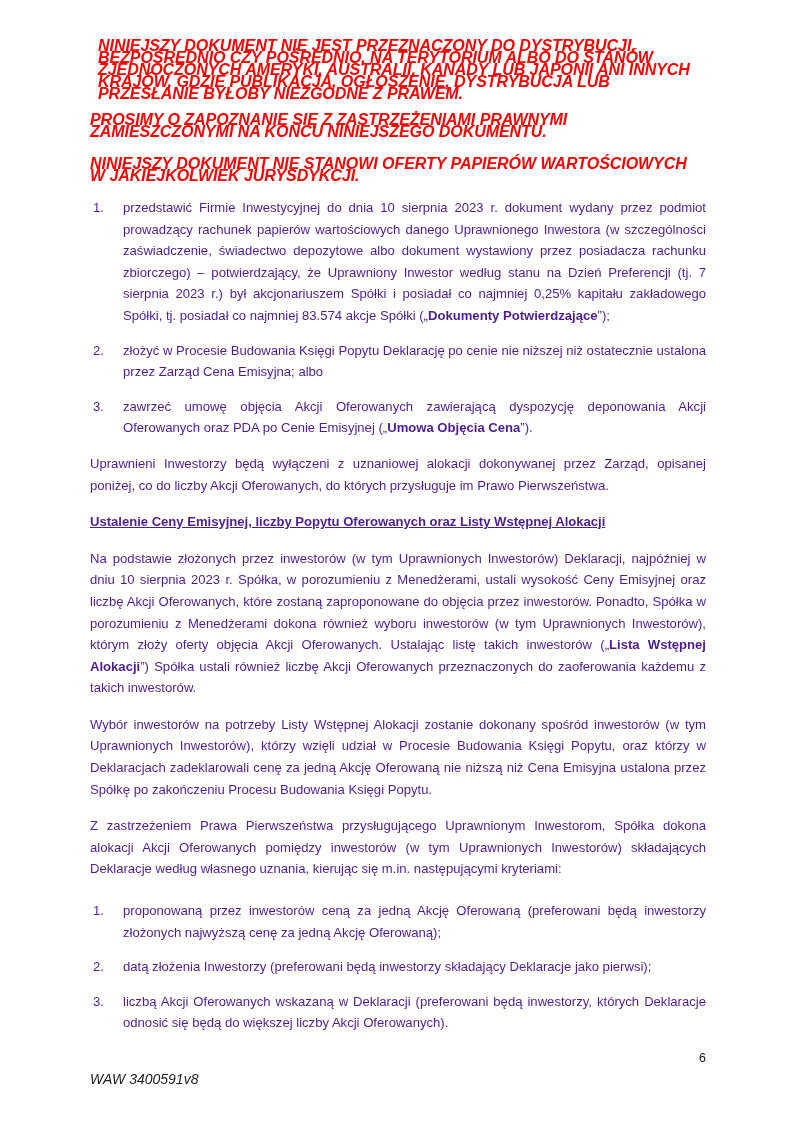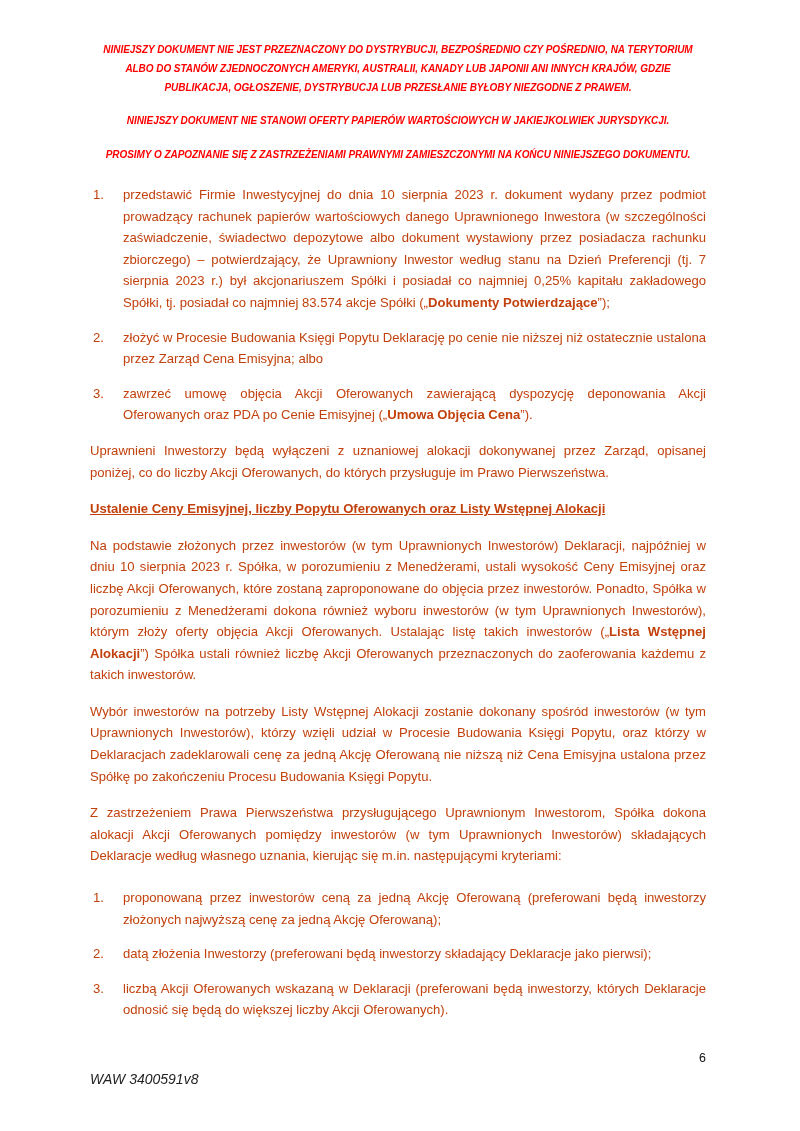--- a/index.html
+++ b/index.html
@@ -17,23 +17,23 @@
     height: 1131px;
     background: #ffffff;
     box-sizing: border-box;
     padding: 40px 94px 0 90px;
     overflow: hidden;
   }
   .disclaimer {
     color: #ff0000;
     font-style: italic;
     font-weight: bold;
-    text-align: center;
-    font-size: 10px;
-    line-height: 19px;
+    text-align: left;
+    font-size: 16px;
+    line-height: 12px;
     letter-spacing: -0.05px;
   }
   .disclaimer-block {
     margin: 0 0 13px 0;
   }
   .disclaimer-block.first {
     padding: 0 8px;
     margin-bottom: 14px;
   }
   .disclaimer-block.second {
@@ -41,21 +41,21 @@
   }
   .disclaimer-block.third {
     margin-bottom: 20px;
   }
 
   .body-text {
     font-size: 13.1px;
     line-height: 21.6px;
     text-align: justify;
     text-justify: inter-word;
-    color: #c2410c;
+    color: #4c1d95;
   }
   p.para {
     margin: 0 0 15px 0;
   }
   p.para.tight {
     margin-bottom: 20px;
   }
 
   ol.numlist {
     list-style: none;
@@ -117,22 +117,22 @@
     color: #111111;
   }
 </style>
 </head>
 <body>
 
 <div class="page">
 
   <div class="disclaimer">
     <div class="disclaimer-block first">NINIEJSZY DOKUMENT NIE JEST PRZEZNACZONY DO DYSTRYBUCJI, BEZPOŚREDNIO CZY POŚREDNIO, NA TERYTORIUM ALBO DO STANÓW ZJEDNOCZONYCH AMERYKI, AUSTRALII, KANADY LUB JAPONII ANI INNYCH KRAJÓW, GDZIE PUBLIKACJA, OGŁOSZENIE, DYSTRYBUCJA LUB PRZESŁANIE BYŁOBY NIEZGODNE Z PRAWEM.</div>
+    <div class="disclaimer-block third">PROSIMY O ZAPOZNANIE SIĘ Z ZASTRZEŻENIAMI PRAWNYMI ZAMIESZCZONYMI NA KOŃCU NINIEJSZEGO DOKUMENTU.</div>
     <div class="disclaimer-block second">NINIEJSZY DOKUMENT NIE STANOWI OFERTY PAPIERÓW WARTOŚCIOWYCH W JAKIEJKOLWIEK JURYSDYKCJI.</div>
-    <div class="disclaimer-block third">PROSIMY O ZAPOZNANIE SIĘ Z ZASTRZEŻENIAMI PRAWNYMI ZAMIESZCZONYMI NA KOŃCU NINIEJSZEGO DOKUMENTU.</div>
   </div>
 
   <div class="body-text">
 
     <ol class="numlist">
       <li><span>przedstawić Firmie Inwestycyjnej do dnia 10 sierpnia 2023 r. dokument wydany przez podmiot prowadzący rachunek papierów wartościowych danego Uprawnionego Inwestora (w szczególności zaświadczenie, świadectwo depozytowe albo dokument wystawiony przez posiadacza rachunku zbiorczego) – potwierdzający, że Uprawniony Inwestor według stanu na Dzień Preferencji (tj. 7 sierpnia 2023 r.) był akcjonariuszem Spółki i posiadał co najmniej 0,25% kapitału zakładowego Spółki, tj. posiadał co najmniej 83.574 akcje Spółki („</span><b>Dokumenty Potwierdzające</b><span>”);</span></li>
       <li>złożyć w Procesie Budowania Księgi Popytu Deklarację po cenie nie niższej niż ostatecznie ustalona przez Zarząd Cena Emisyjna; albo</li>
       <li><span>zawrzeć umowę objęcia Akcji Oferowanych zawierającą dyspozycję deponowania Akcji Oferowanych oraz PDA po Cenie Emisyjnej („</span><b>Umowa Objęcia Cena</b><span>”).</span></li>
     </ol>
 

